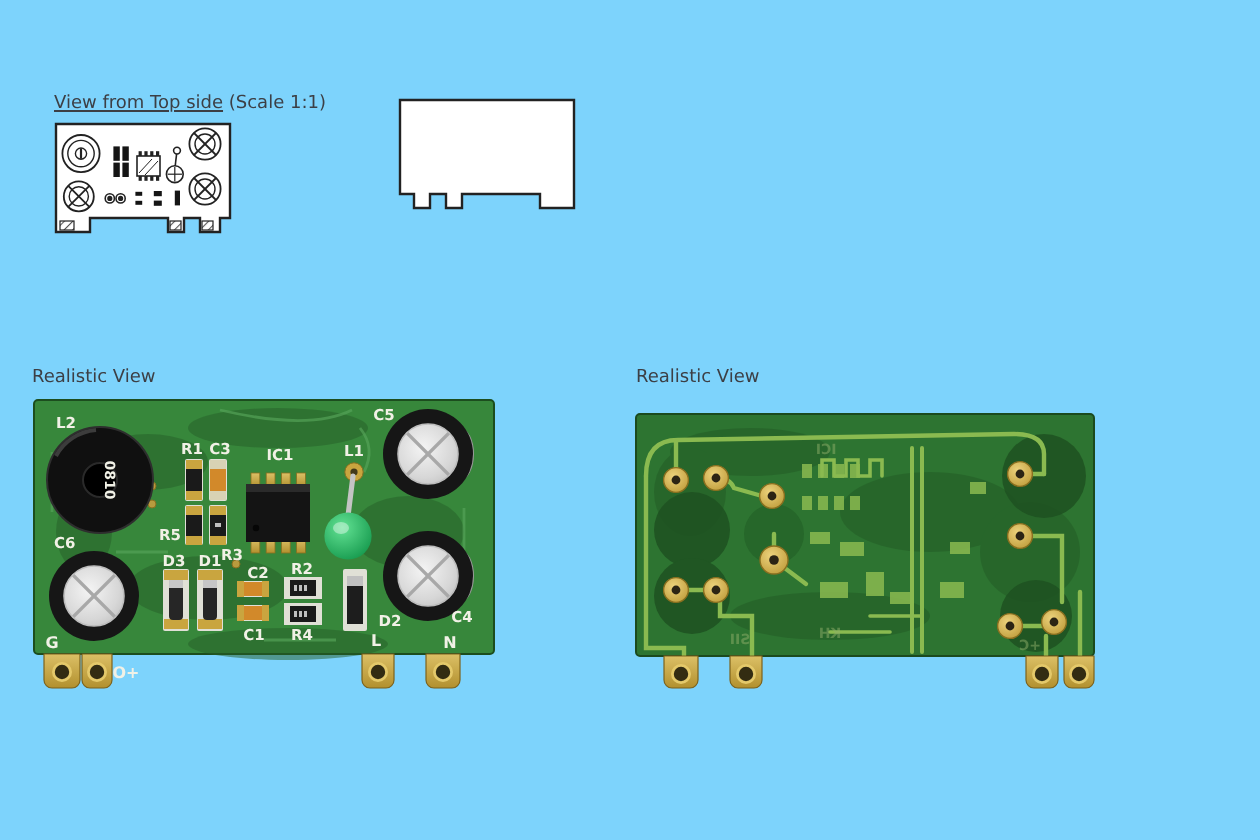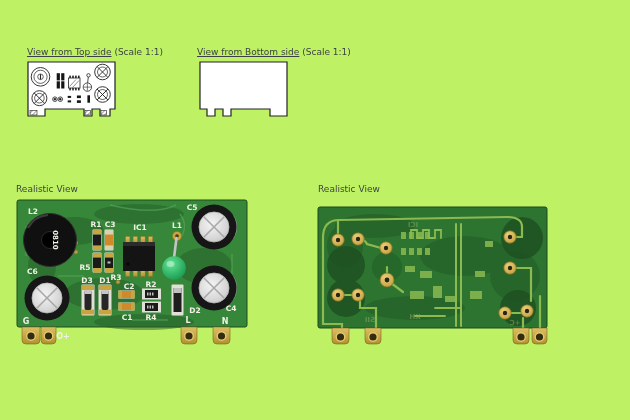--- a/index.html
+++ b/index.html
@@ -1,16 +1,16 @@
 <!DOCTYPE html>
 <html style="--title-text: #3c3f45; --drawing-ink: #222222; --board-green: #37873b; --board-green-dark: #265f29; --board-green-bottom: #2d7431; --trace-faint: #57a55a; --trace-bright: #8aba50; --gold: #c9a53f; --gold-light: #e3c76c; --hole-dark: #332c12; --silkscreen: #f1f1e6; --cap-ring: #161616; --cap-top: #d9d9d9; --smd-orange: #d2892a; --smd-black: #1a1a1a; --carrier-light: #e0e0d6; --l1-green: #27b364; --lead-silver: #c4c4c4;"><head>
 <meta charset="utf-8">
 <style>
   html,body{margin:0;padding:0;background:#ffffff;}
-  #canvas{position:relative;width:630px;height:420px;background:#bef264;overflow:hidden;
+  #canvas{position:relative;width:630px;height:420px;background:#7dd3fc;overflow:hidden;
           font-family:"DejaVu Sans","Liberation Sans",sans-serif;}
   .panel{position:absolute;}
   .dw-title{font-size:9px;color:var(--title-text,#3c3f45);white-space:nowrap;line-height:12px;}
   .dw-title .u{text-decoration:underline;}
   .rv-title{font-size:9px;color:var(--title-text,#3c3f45);line-height:13px;white-space:nowrap;}
   svg{display:block;}
   text.silk{font-family:"DejaVu Sans","Liberation Sans",sans-serif;font-weight:bold;
             fill:var(--silkscreen,#f1f1e6);}
   text.ghost{font-family:"DejaVu Sans","Liberation Sans",sans-serif;font-weight:bold;}
 </style>
@@ -104,23 +104,20 @@
           <circle cx="30.9" cy="40.2" r="2.3"></circle>
             <circle cx="30.9" cy="40.2" r="0.9" fill="#222"></circle>
           <circle cx="36.3" cy="40.2" r="2.3"></circle>
             <circle cx="36.3" cy="40.2" r="0.9" fill="#222"></circle>
         </g>
       </g>
     </svg>
   </div>
 
   <div class="panel" style="left:196px;top:46px;width:150px;">
-    <div class="dw-title" style="margin-left:1px;">
-      <span class="u">View from Bottom side</span><span> (Scale 1:1)</span>
-    </div>
     <svg width="100" height="62" viewBox="0 0 100 62" style="margin-top:1px;">
       <path fill="#ffffff" stroke="var(--drawing-ink,#222)" stroke-width="1.2" d="M4,3 L91,3 L91,57 L74,57 L74,50 L35,50 L35,57 L27,57 L27,50 L19,50 L19,57 L11,57 L11,50 L4,50 Z"></path>
     </svg>
   </div>
 
   <div class="panel" style="left:14px;top:183px;width:250px;">
     <div class="rv-title" style="margin-left:2px;">Realistic View</div>
     <svg width="240" height="168" viewBox="0 0 240 168">
       <defs>
         <radialGradient id="capTop" cx="42%" cy="40%" r="70%">

